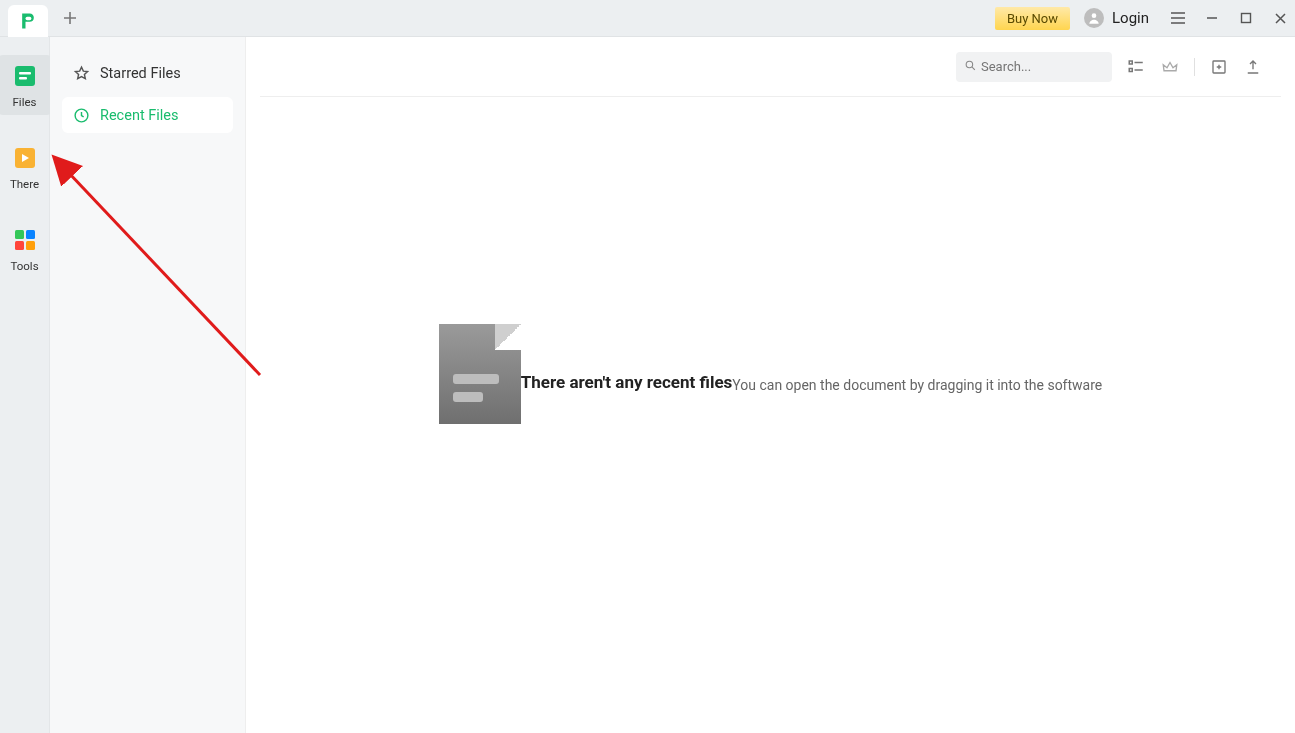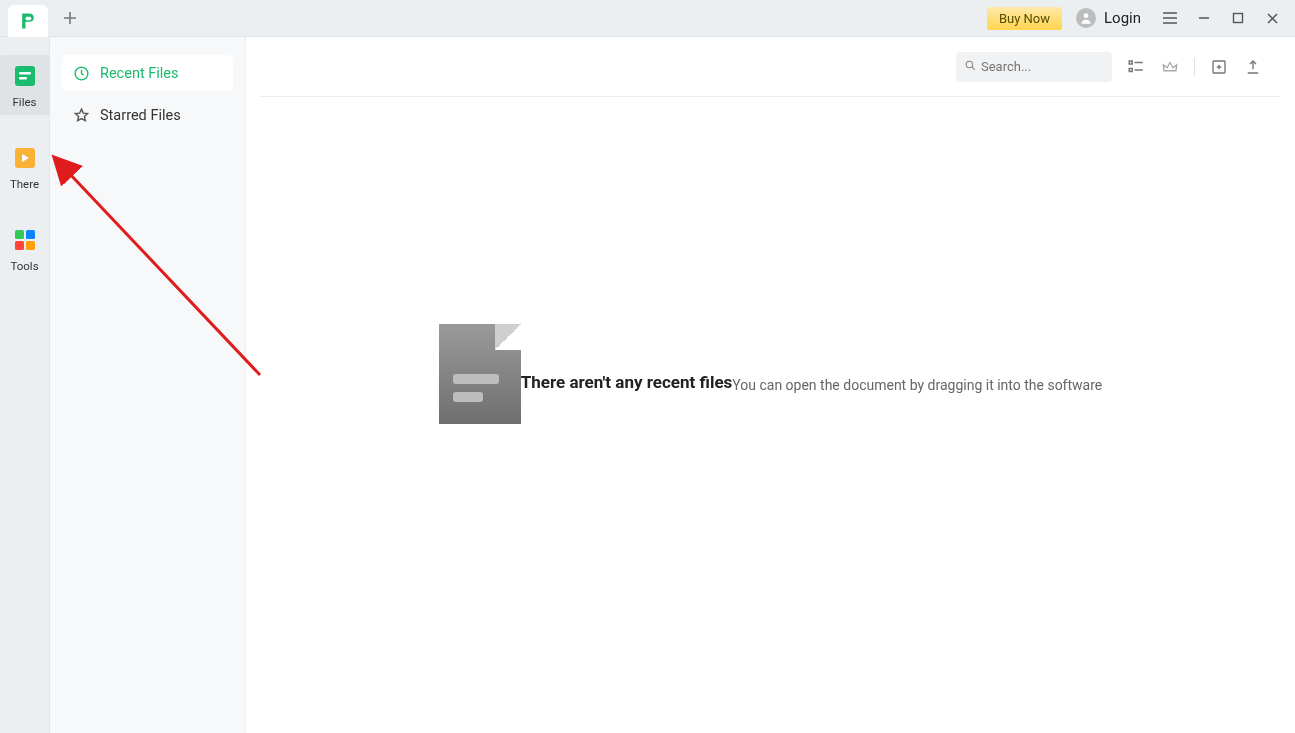--- a/index.html
+++ b/index.html
@@ -4,21 +4,21 @@
 <style>
 * { margin:0; padding:0; box-sizing:border-box; font-family:-apple-system,BlinkMacSystemFont,"Segoe UI",Roboto,Arial,sans-serif; }
 body { width:1295px; height:733px; background:#fff; overflow:hidden; position:relative; }
 
 
 .titlebar { height:37px; background:#eceff1; display:flex; align-items:center; justify-content:space-between; border-bottom:1px solid #e0e3e5; }
 .titlebar-left { display:flex; align-items:center; height:100%; }
 .app-tab { width:40px; height:32px; margin:5px 0 0 8px; background:#fff; border-radius:6px 6px 0 0; display:flex; align-items:center; justify-content:center; }
 .app-logo { width:20px; height:20px; }
 .new-tab { width:28px; height:28px; margin-left:8px; display:flex; align-items:center; justify-content:center; color:#666; cursor:pointer; font-size:18px; }
-.titlebar-right { display:flex; align-items:center; gap:4px; padding-right:8px; }
+.titlebar-right { display:flex; align-items:center; gap:4px; padding-right:0; }
 .buy-now-btn { background:linear-gradient(180deg,#ffe9a8,#ffd54f); border:none; padding:4px 12px; font-size:13px; color:#5a4a00; cursor:pointer; border-radius:2px; }
 .login-area { display:flex; align-items:center; gap:8px; margin:0 10px; color:#222; font-size:15px; cursor:pointer; }
 .avatar-ico { width:20px; height:20px; background:#bdbdbd; border-radius:50%; display:flex; align-items:center; justify-content:center; }
 .win-btn { width:30px; height:28px; display:flex; align-items:center; justify-content:center; color:#555; cursor:pointer; }
 
 
 .main { display:flex; height:calc(100% - 37px); }
 
 
 .rail { width:50px; background:#eceff1; border-right:1px solid #e3e6e8; display:flex; flex-direction:column; align-items:center; padding-top:18px; }
@@ -137,36 +137,36 @@
             <rect x="14" y="3" width="9" height="9" rx="1.5" fill="#0a84ff"></rect>
             <rect x="3" y="14" width="9" height="9" rx="1.5" fill="#ff453a"></rect>
             <rect x="14" y="14" width="9" height="9" rx="1.5" fill="#ff9f0a"></rect>
           </svg>
       </span>
       <span class="rail-label">Tools</span>
     </div>
   </div>
 
   <div class="sidebar">
+    <div class="side-item">
+      <span class="side-ico">
+        <svg width="17" height="17" viewBox="0 0 24 24" fill="none" stroke="currentColor" stroke-width="2">
+            <path d="M12 3l2.6 5.6 6 .6-4.5 4.1 1.3 6-5.4-3-5.4 3 1.3-6L3.4 9.2l6-.6L12 3z"></path>
+          </svg>
+      </span>
+      <span>Starred Files</span>
+    </div>
     <div class="side-item active">
       <span class="side-ico">
         <svg width="17" height="17" viewBox="0 0 24 24" fill="none" stroke="currentColor" stroke-width="2">
             <circle cx="12" cy="12" r="9"></circle>
             <path d="M12 7v5l3 2"></path>
           </svg>
       </span>
       <span>Recent Files</span>
-    </div>
-    <div class="side-item">
-      <span class="side-ico">
-        <svg width="17" height="17" viewBox="0 0 24 24" fill="none" stroke="currentColor" stroke-width="2">
-            <path d="M12 3l2.6 5.6 6 .6-4.5 4.1 1.3 6-5.4-3-5.4 3 1.3-6L3.4 9.2l6-.6L12 3z"></path>
-          </svg>
-      </span>
-      <span>Starred Files</span>
     </div>
   </div>
 
   <div class="content">
     <div class="toolbar">
       <div class="search-wrap">
         <span>
           <svg width="13" height="13" viewBox="0 0 24 24" fill="none" stroke="#888" stroke-width="2">
               <circle cx="10" cy="10" r="6"></circle>
               <path d="M20 20l-5-5"></path>

